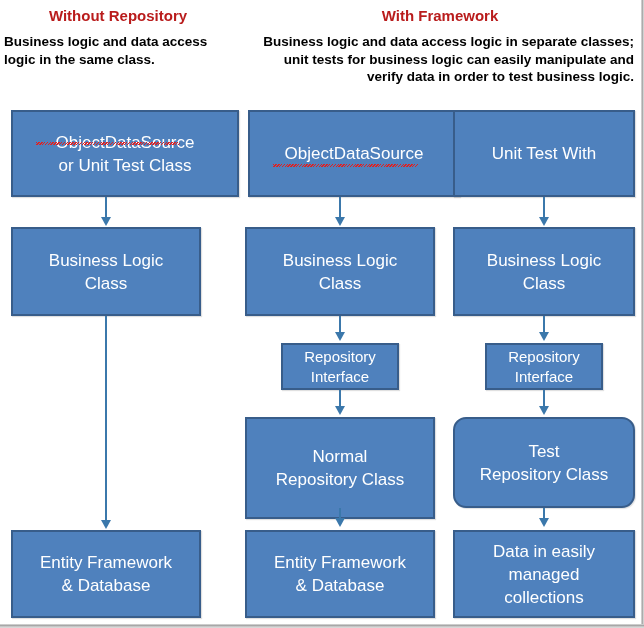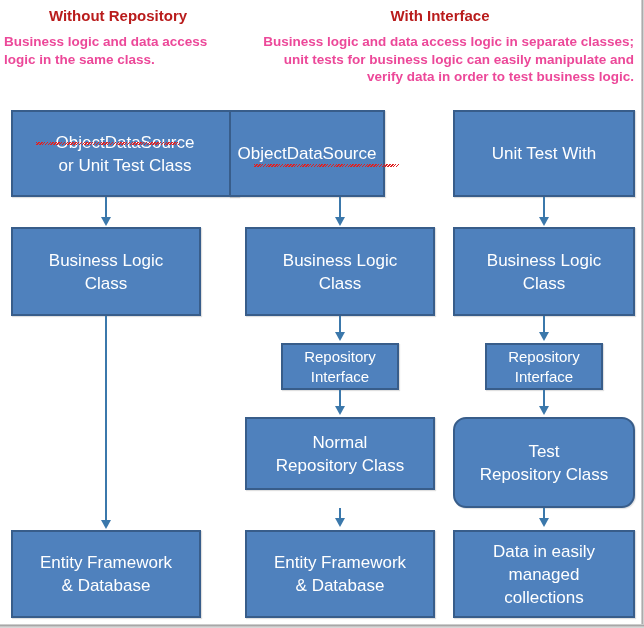--- a/index.html
+++ b/index.html
@@ -44,21 +44,21 @@
     color: #b91c1c;
     font-weight: 700;
     text-align: center;
     letter-spacing: 0px;
     white-space: nowrap;
   }
   .col-desc {
     position: absolute;
     font-size: 13.5px;
     line-height: 17.5px;
-    color: #ec4899;
+    color: #000000;
     font-weight: 600;
     text-align: left;
   }
 
   
   .box {
     position: absolute;
     background: #4f81bd;
     border: 2px solid #385d8a;
     box-sizing: border-box;
@@ -108,21 +108,21 @@
 </style>
 </head>
 <body>
 
 <div id="canvas">
 
   <div class="col-title" style="left:0px; top:2px; width:236px;">Without Repository</div>
 
   <div class="col-desc" style="left:4px; top:33px; width:232px;">Business logic and data access logic in the same class.</div>
 
-  <div class="col-title" style="left:245px; top:2px; width:390px;">With Interface</div>
+  <div class="col-title" style="left:245px; top:2px; width:390px;">With Framework</div>
 
   <div class="col-desc" style="left:250px; top:33px; width:384px;text-align:right;">Business logic and data access logic in separate classes; unit tests for business logic can easily manipulate and verify data in order to test business logic.</div>
 
   <div class="box" style="left:11px; top:110px; width:228px; height:87px;">
     <span class="txt">ObjectDataSource
 or Unit Test Class</span>
     <span class="squiggle" style="left:23px; top:30px; width:144px;"></span>
   </div>
 
   <div class="conn" style="left:105px; top:197px; height:22px;"></div>
@@ -134,21 +134,21 @@
   </div>
 
   <div class="conn" style="left:105px; top:316px; height:206px;"></div>
   <div class="arrowhead" style="left:101px; top:520px;"></div>
 
   <div class="box" style="left:11px; top:530px; width:190px; height:88px;">
     <span class="txt">Entity Framework
 &amp; Database</span>
   </div>
 
-  <div class="box" style="left:229px; top:110px; width:156px; height:87px;">
+  <div class="box" style="left:248px; top:110px; width:212px; height:87px;">
     <span class="txt">ObjectDataSource</span>
     <span class="squiggle" style="left:23px; top:52px; width:145px;"></span>
   </div>
 
   <div class="conn" style="left:339px; top:197px; height:22px;"></div>
   <div class="arrowhead" style="left:335px; top:217px;"></div>
 
   <div class="box" style="left:245px; top:227px; width:190px; height:89px;">
     <span class="txt">Business Logic
 Class</span>
@@ -158,21 +158,21 @@
   <div class="arrowhead" style="left:335px; top:332px;"></div>
 
   <div class="box small" style="left:281px; top:343px; width:118px; height:47px;">
     <span class="txt">Repository
 Interface</span>
   </div>
 
   <div class="conn" style="left:339px; top:390px; height:18px;"></div>
   <div class="arrowhead" style="left:335px; top:406px;"></div>
 
-  <div class="box" style="left:245px; top:417px; width:190px; height:73px;">
+  <div class="box" style="left:245px; top:417px; width:190px; height:102px;">
     <span class="txt">Normal
 Repository Class</span>
   </div>
 
   <div class="conn" style="left:339px; top:508px; height:12px;"></div>
   <div class="arrowhead" style="left:335px; top:518px;"></div>
 
   <div class="box" style="left:245px; top:530px; width:190px; height:88px;">
     <span class="txt">Entity Framework
 &amp; Database</span>

